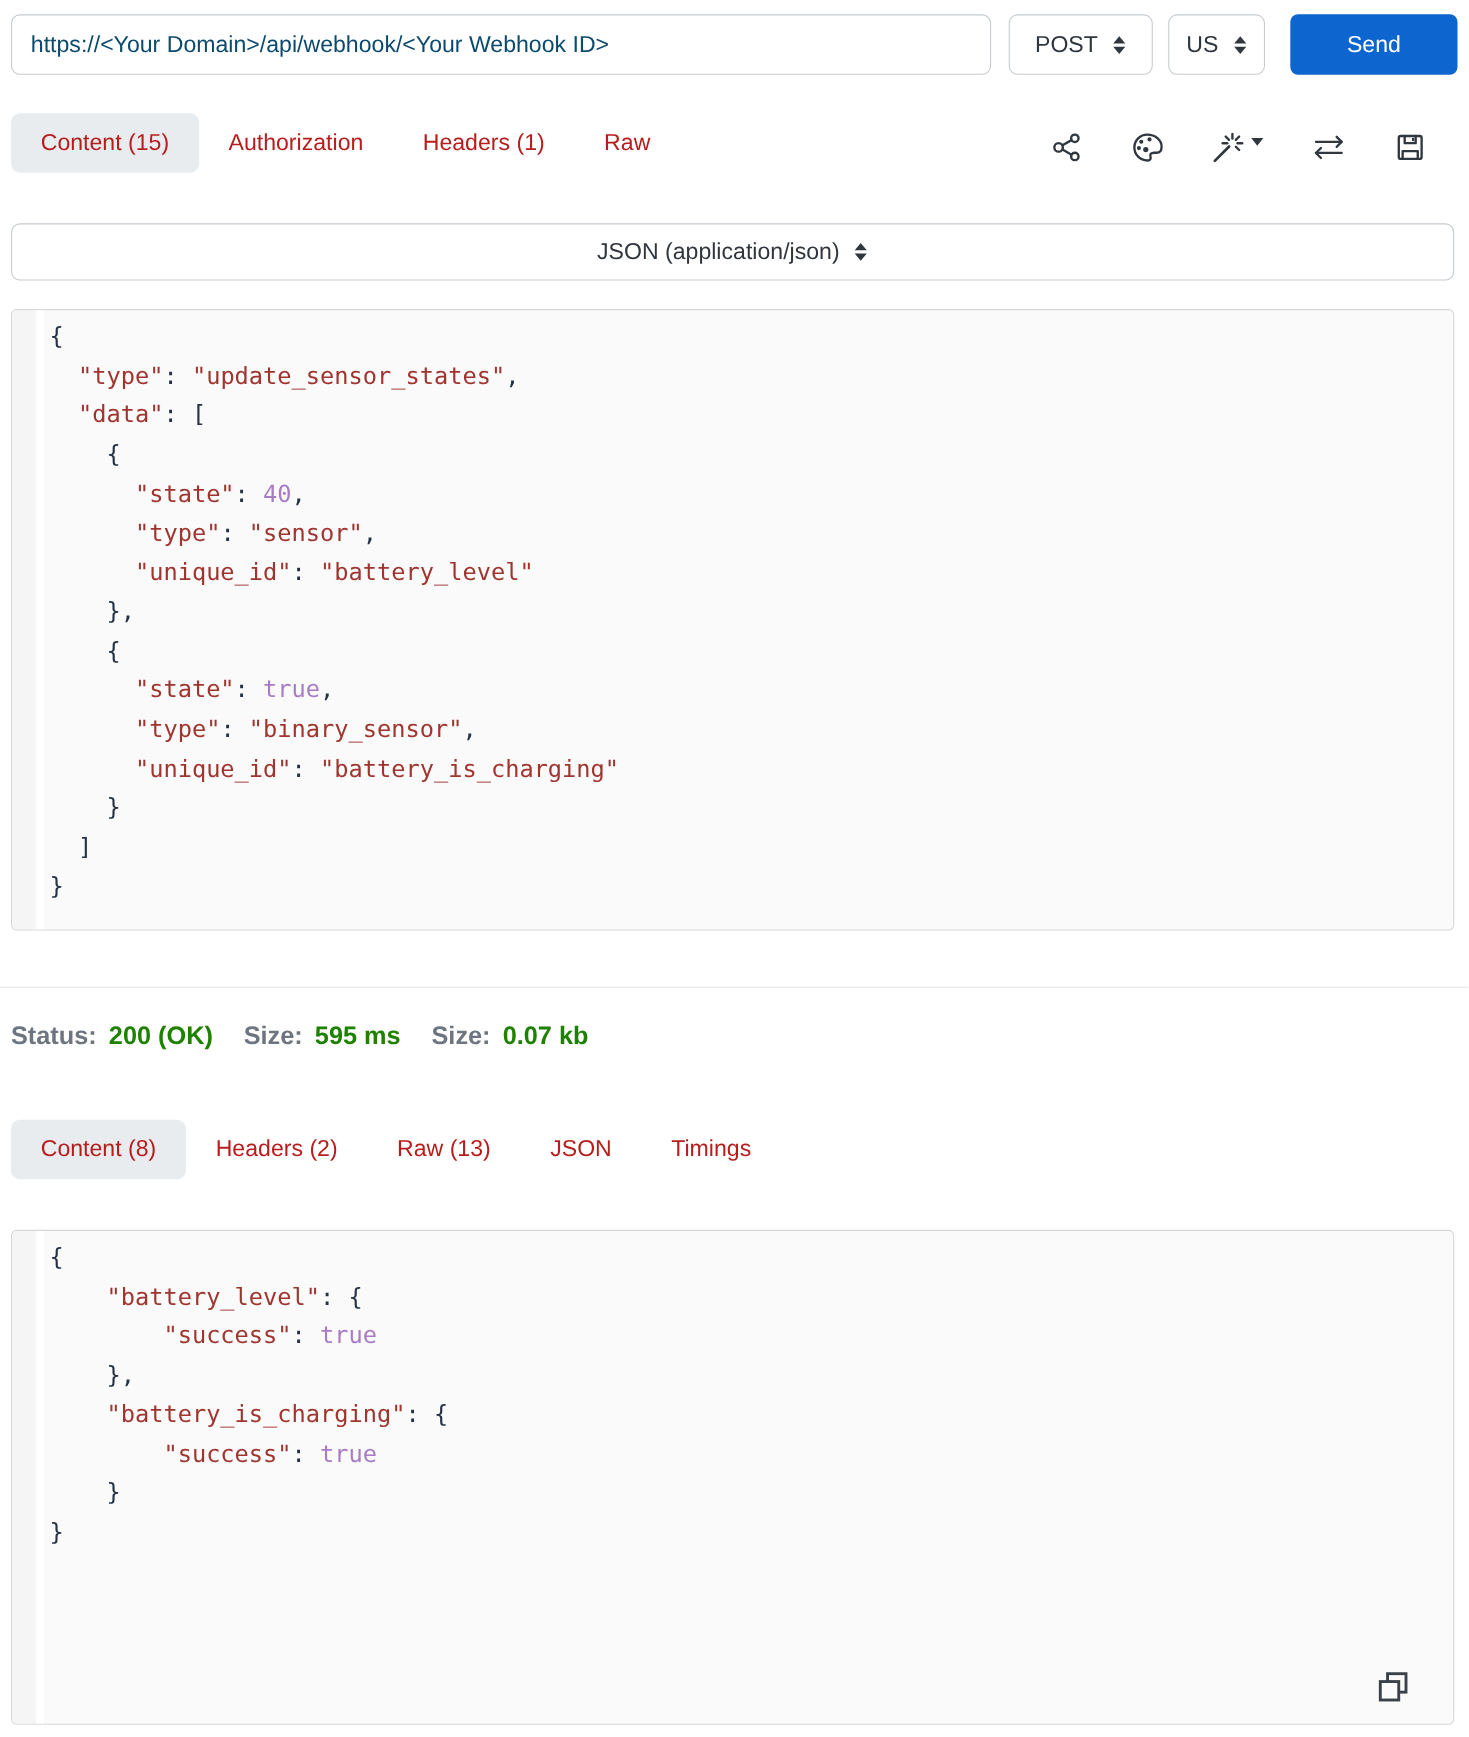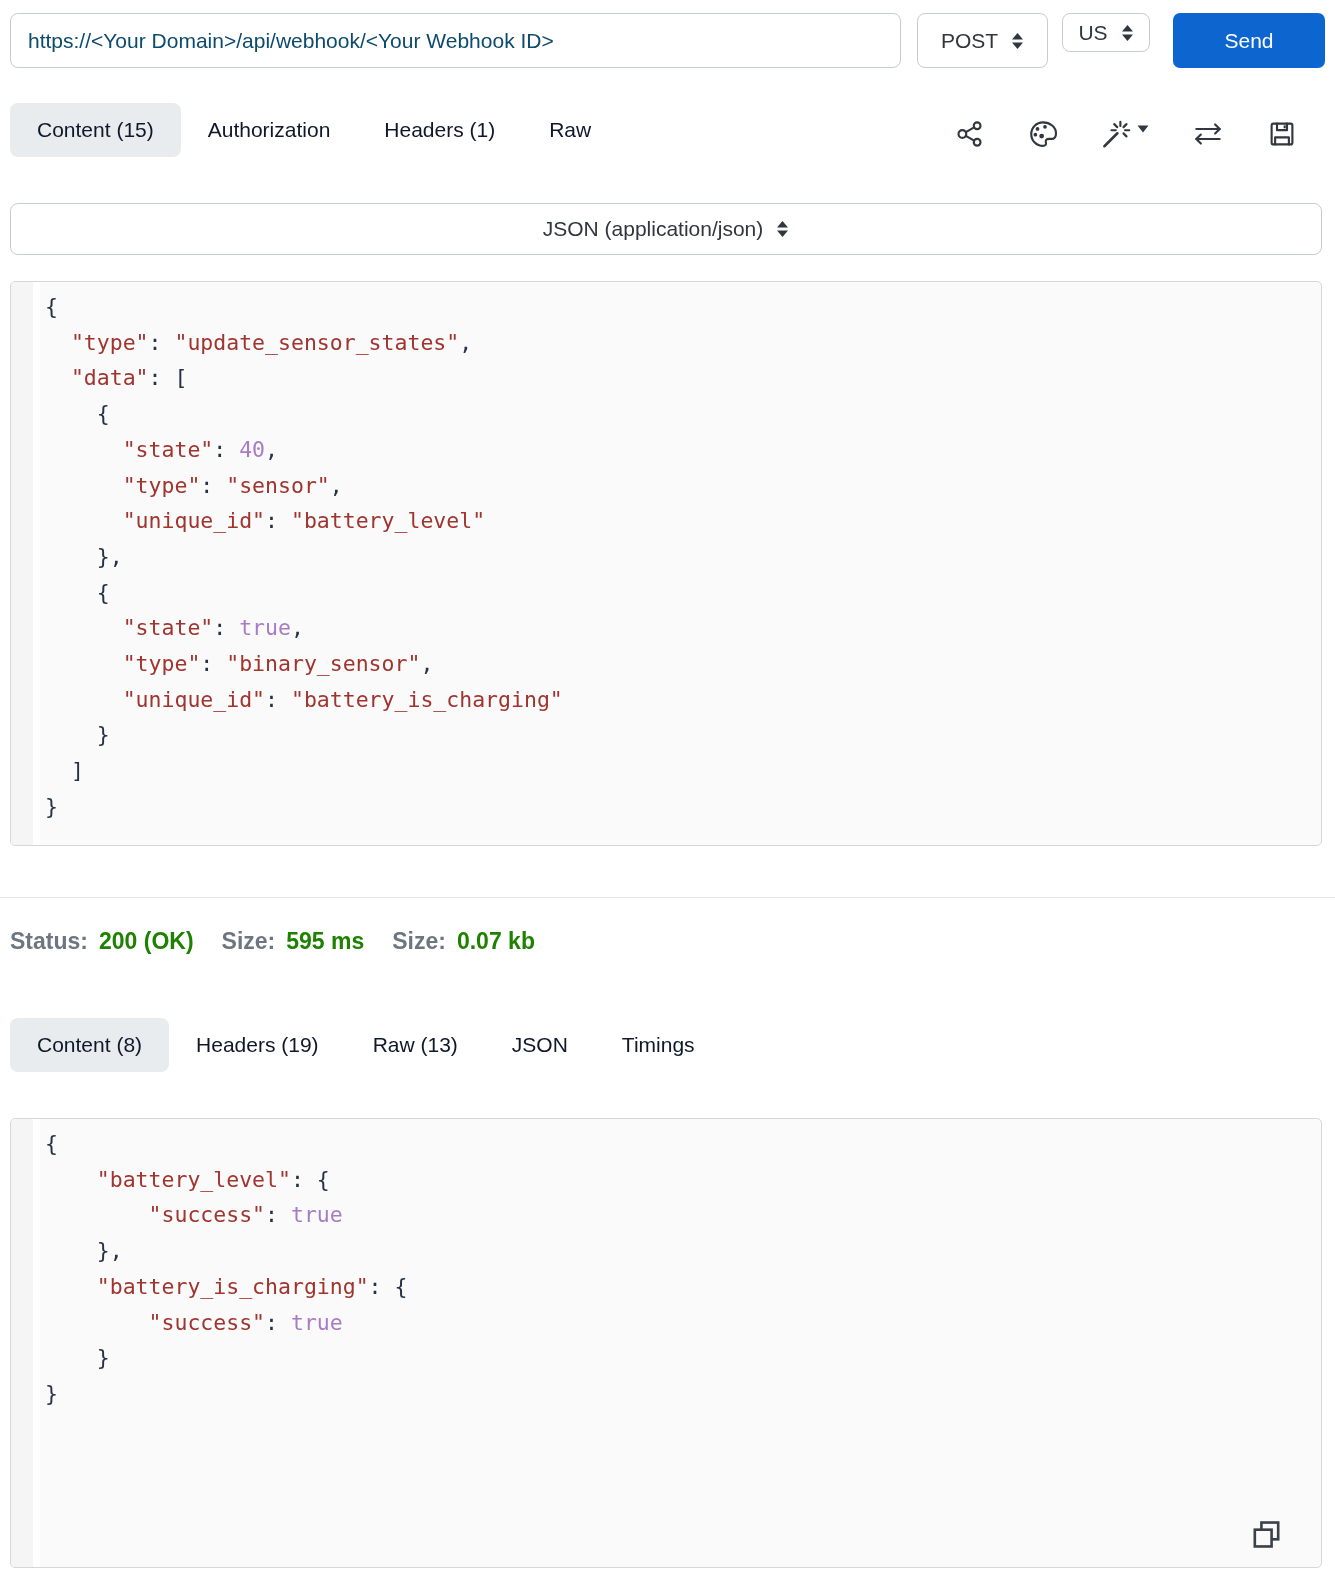--- a/index.html
+++ b/index.html
@@ -8,30 +8,30 @@
 
   
   .url-input{position:absolute;left:10px;top:13px;width:891px;height:55px;
     border:1px solid #c6ccd2;border-radius:8px;padding:0 17px;font-size:21px;
     color:#0c4a6e;box-sizing:border-box;outline:none;background:#fff;
     font-family:"Liberation Sans",sans-serif;}
   .select{position:absolute;display:flex;align-items:center;justify-content:center;
     gap:13px;border:1px solid #c6ccd2;border-radius:8px;background:#fff;
     font-size:21px;color:#30363d;cursor:pointer;box-sizing:border-box;}
   .method-select{left:917px;top:13px;width:131px;height:55px;}
-  .region-select{left:1062px;top:13px;width:88px;height:39px;}
+  .region-select{left:1062px;top:13px;width:88px;height:55px;}
   .send-button{position:absolute;left:1173px;top:13px;width:152px;height:55px;
     background:#0d65d0;color:#fff;font-size:21px;border:none;border-radius:7px;
     cursor:pointer;font-family:"Liberation Sans",sans-serif;}
 
   
   .tabs{position:absolute;display:flex;align-items:center;}
   .request-tabs{left:10px;top:103px;}
   .response-tabs{left:10px;top:1018px;text-align:center;}
-  .tab{padding:15px 27px;font-size:21px;color:#0f172a;border-radius:8px;
+  .tab{padding:15px 27px;font-size:21px;color:#b91c1c;border-radius:8px;
     cursor:pointer;white-space:nowrap;}
   .tab.active{background:#e9ecef;}
 
   
   .toolbar{position:absolute;top:119px;right:38px;display:flex;align-items:center;gap:43px;}
   .icon-btn{display:flex;align-items:center;cursor:pointer;}
   .icon-btn svg{display:block;}
   .ic{fill:none;stroke:#30373f;stroke-width:1.7;stroke-linecap:round;stroke-linejoin:round;}
   .icf{fill:#30373f;stroke:none;}
 
@@ -160,21 +160,21 @@
     <span class="status-label">Status:</span>
     <span class="status-value">200 (OK)</span>
     <span class="status-label">Size:</span>
     <span class="status-value">595 ms</span>
     <span class="status-label">Size:</span>
     <span class="status-value">0.07 kb</span>
   </div>
 
   <div class="tabs response-tabs">
     <div class="tab active">Content (8)</div>
-    <div class="tab">Headers (19)</div>
+    <div class="tab">Headers (2)</div>
     <div class="tab">Raw (13)</div>
     <div class="tab">JSON</div>
     <div class="tab">Timings</div>
   </div>
 
   <div class="code-block response-block">
     <div class="gutter"></div>
     <pre class="code" id="res-code"><div class="code-line"><span>{</span></div><div class="code-line"><span>    </span><span class="tok-s">"battery_level"</span><span>: {</span></div><div class="code-line"><span>        </span><span class="tok-s">"success"</span><span>: </span><span class="tok-n">true</span></div><div class="code-line"><span>    },</span></div><div class="code-line"><span>    </span><span class="tok-s">"battery_is_charging"</span><span>: {</span></div><div class="code-line"><span>        </span><span class="tok-s">"success"</span><span>: </span><span class="tok-n">true</span></div><div class="code-line"><span>    }</span></div><div class="code-line"><span>}</span></div></pre>
     <span class="copy-btn">
       <svg width="33" height="33" viewBox="0 0 24 24">

